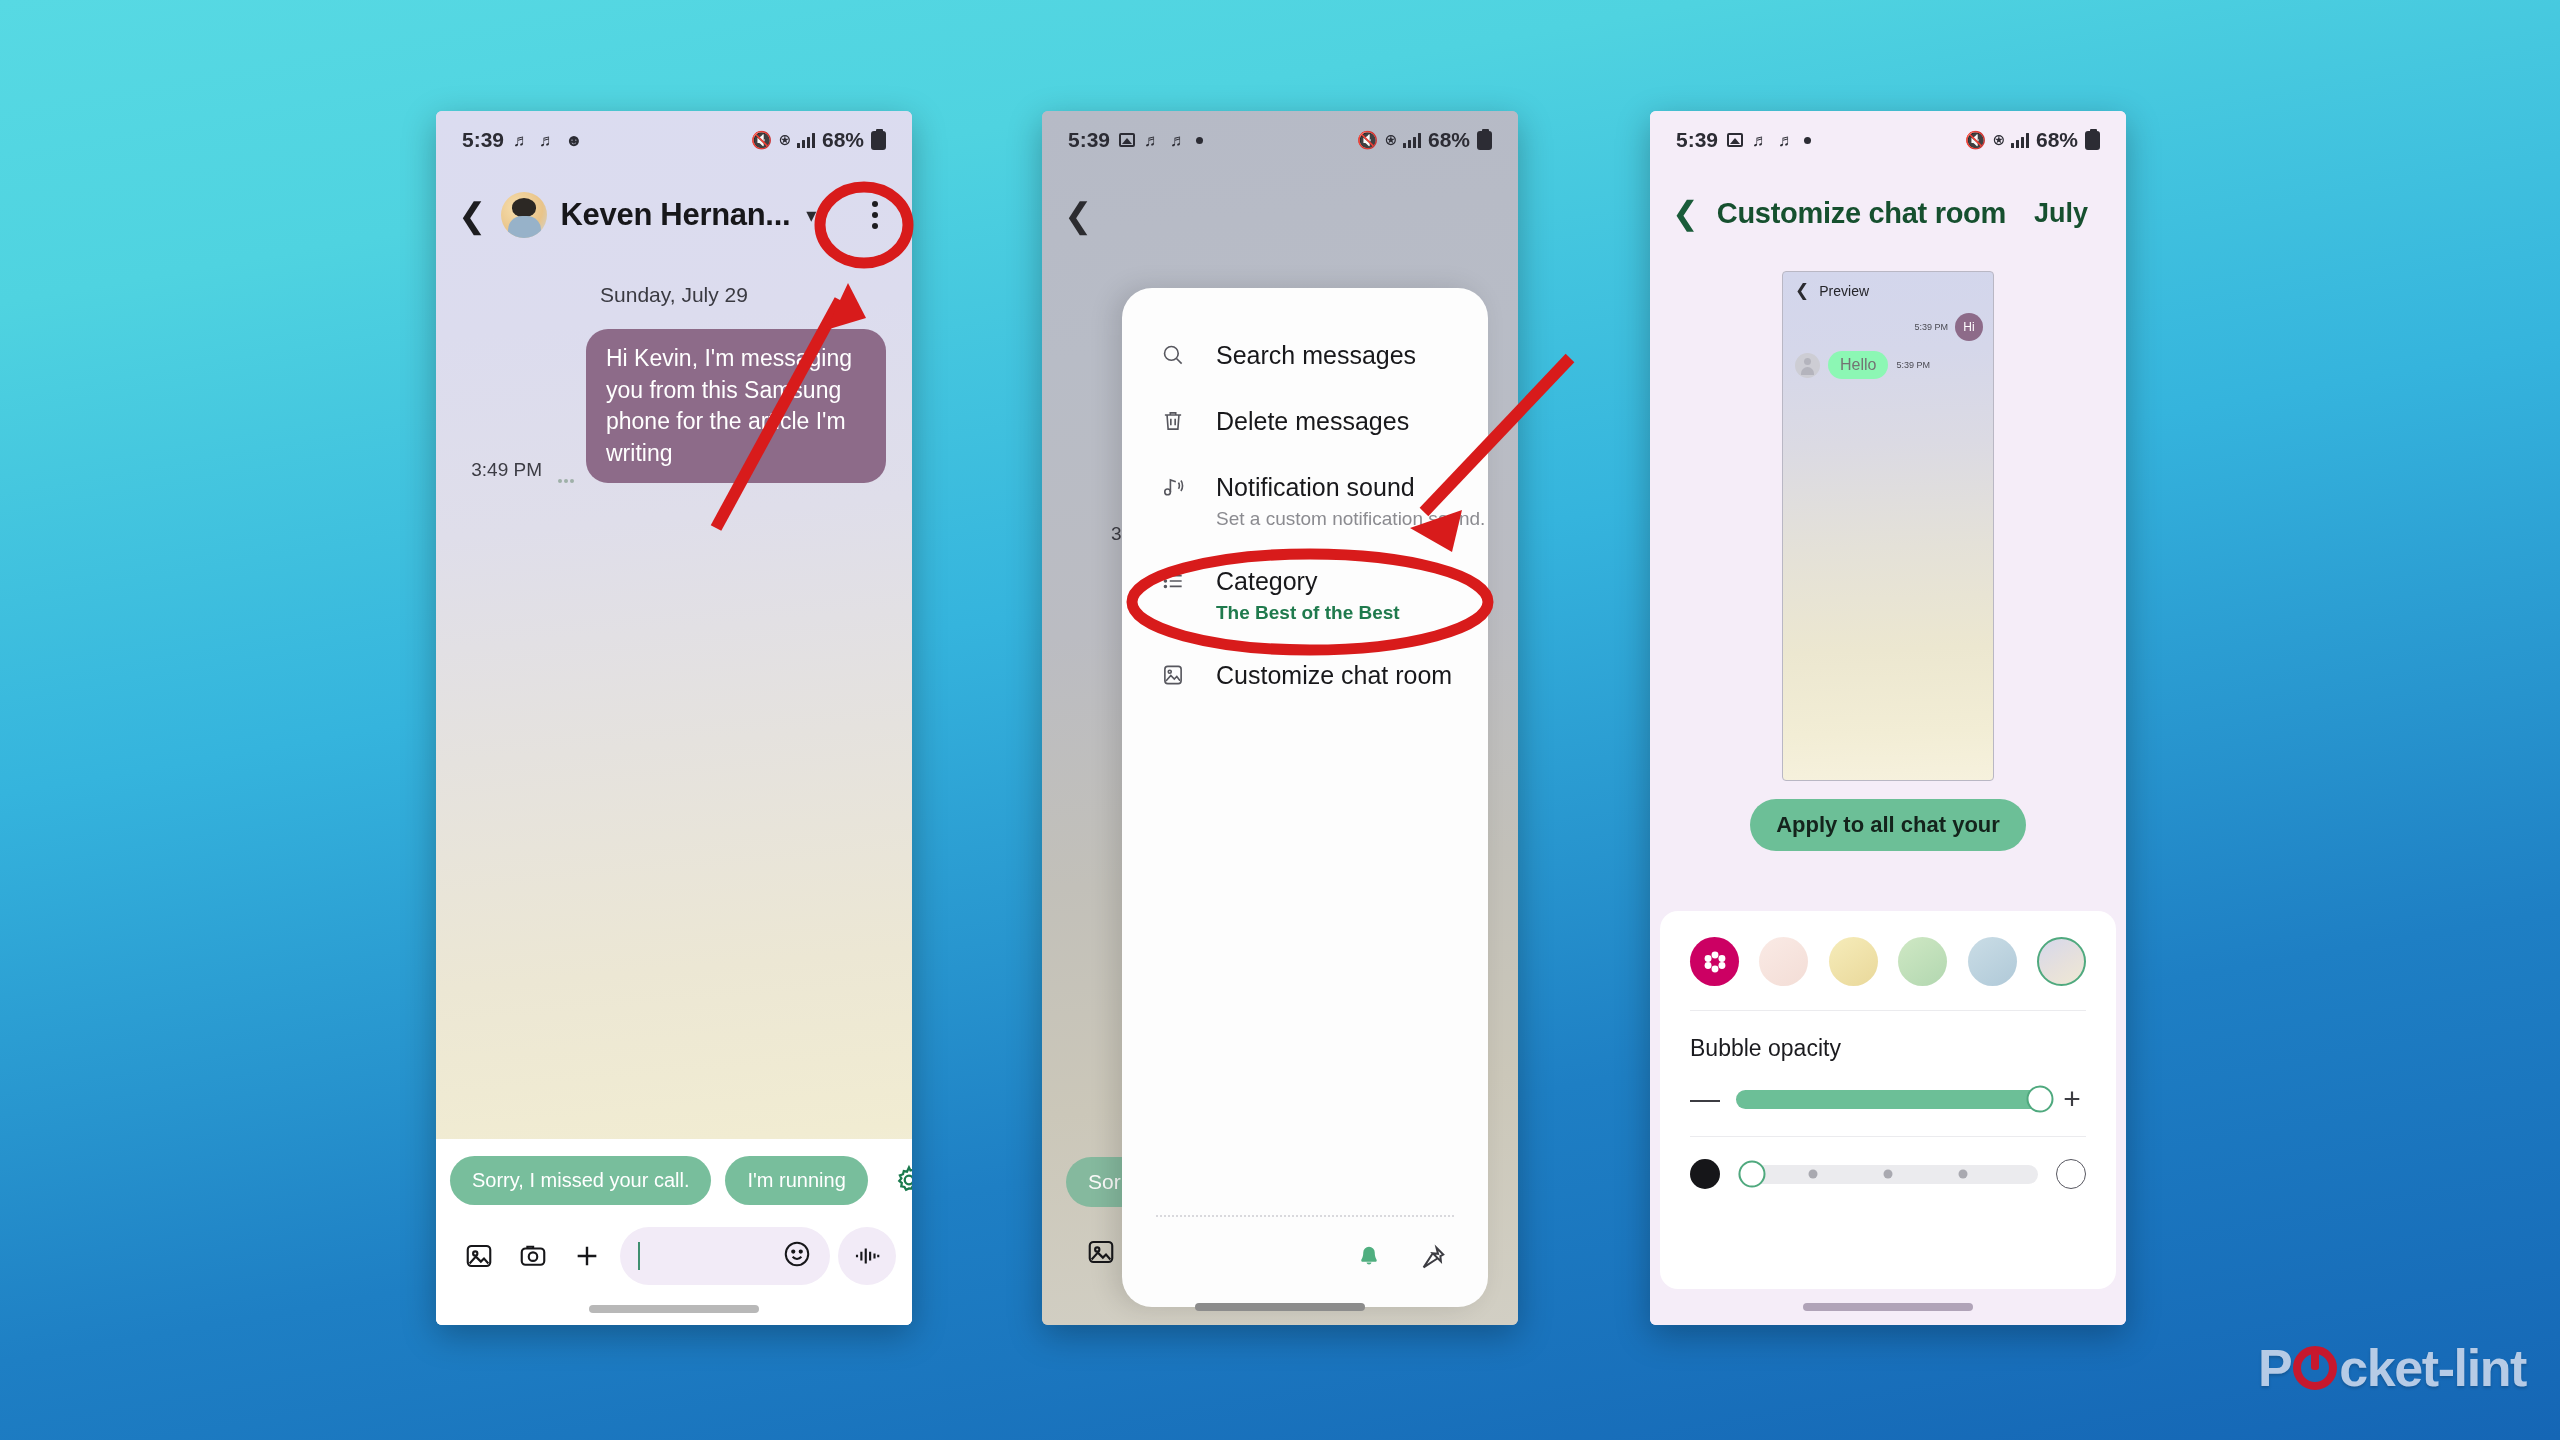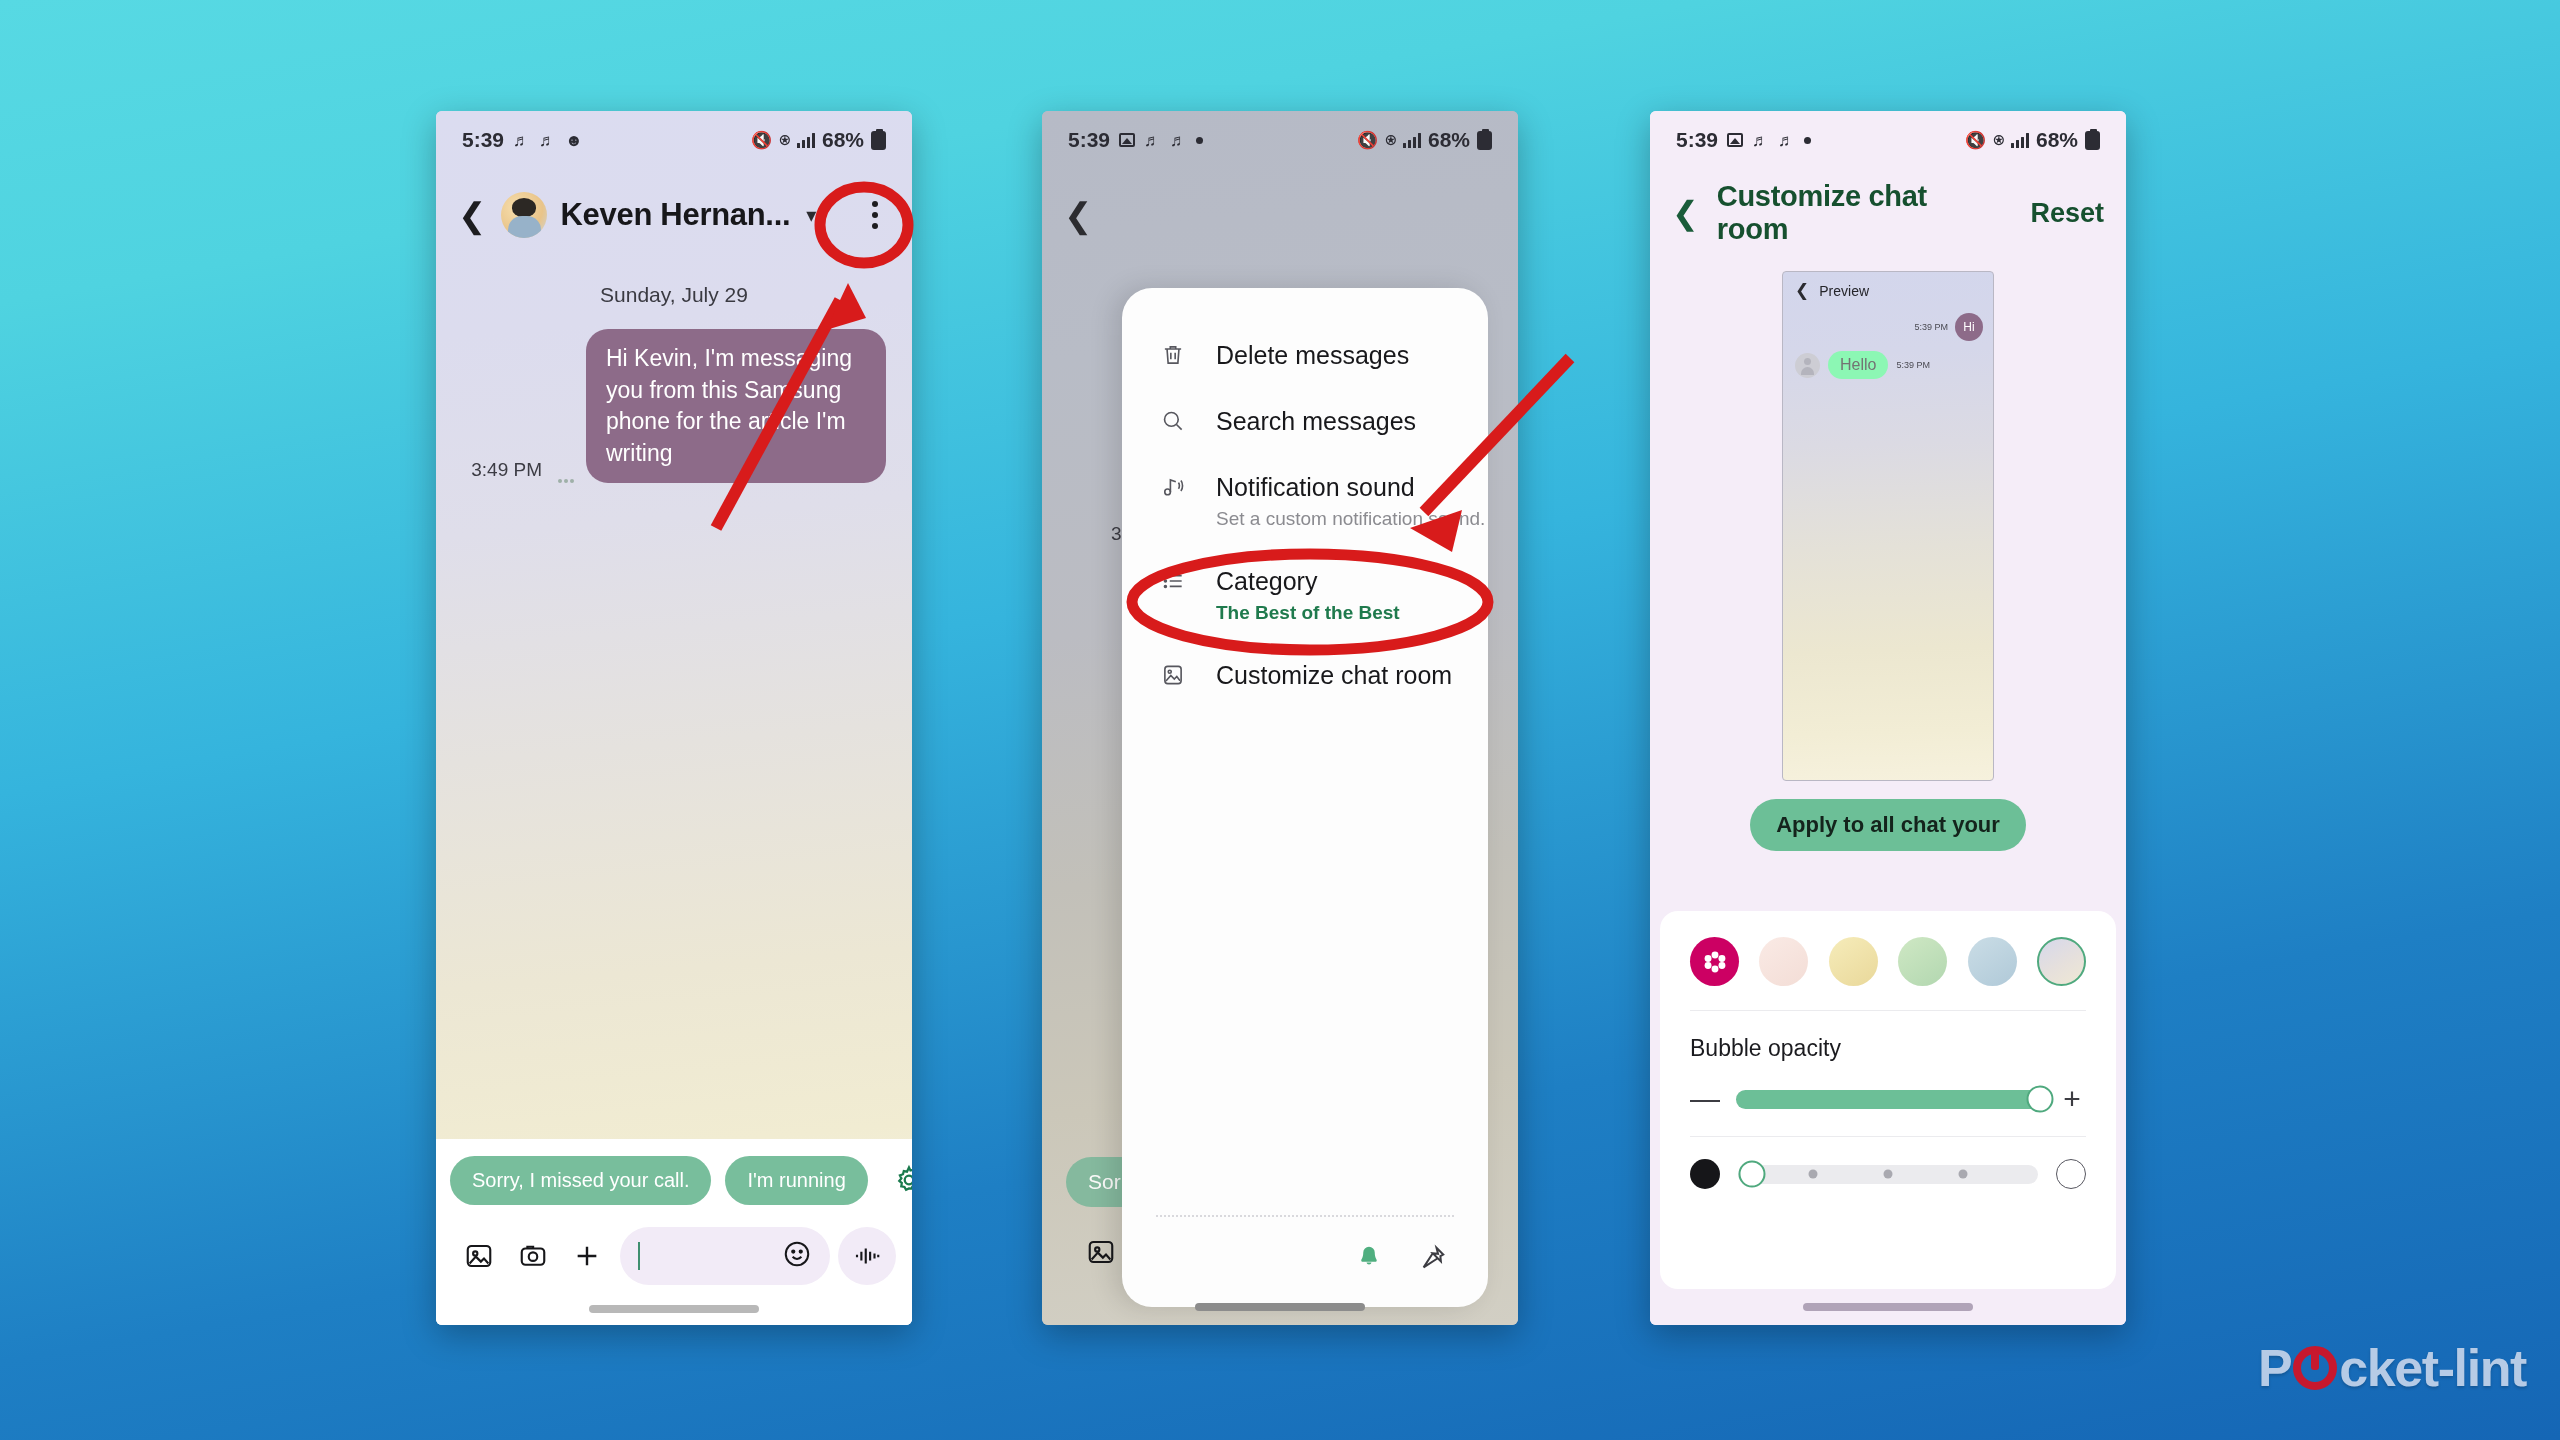--- a/index.html
+++ b/index.html
@@ -314,37 +314,37 @@
       <path d="M4.5 18l5-5.5 4 4 2.5-2.5 3.5 4"></path>
     </svg>
   </div>
 
   <div class="menu-sheet">
     <div class="menu-list">
 
       <div class="menu-item">
         <span class="mi-ico">
           <svg width="26" height="26" viewBox="0 0 24 24" fill="none" stroke="#57575e" stroke-width="1.5">
-            <path d="M4.5 6.5h15M9.5 6.5V4.5h5v2M6.5 6.5l1 13h9l1-13M10 10v6M14 10v6"></path>
+            <circle cx="10.5" cy="10.5" r="6.3"></circle>
+              <path d="M15.2 15.2L20 20"></path>
           </svg>
         </span>
         <div>
-            <div class="mi-label">Delete messages</div>
+            <div class="mi-label">Search messages</div>
           </div>
       </div>
 
       <div class="menu-item">
         <span class="mi-ico">
           <svg width="26" height="26" viewBox="0 0 24 24" fill="none" stroke="#57575e" stroke-width="1.5">
-            <circle cx="10.5" cy="10.5" r="6.3"></circle>
-              <path d="M15.2 15.2L20 20"></path>
+            <path d="M4.5 6.5h15M9.5 6.5V4.5h5v2M6.5 6.5l1 13h9l1-13M10 10v6M14 10v6"></path>
           </svg>
         </span>
         <div>
-            <div class="mi-label">Search messages</div>
+            <div class="mi-label">Delete messages</div>
           </div>
       </div>
 
       <div class="menu-item">
         <span class="mi-ico">
           <svg width="26" height="26" viewBox="0 0 24 24" fill="none" stroke="#57575e" stroke-width="1.5">
             <circle cx="7" cy="16.5" r="2.6"></circle>
               <path d="M9.6 16.5V5.5l5 1.6"></path>
             <path d="M17 8c1.2 1.3 1.2 4.2 0 5.6M19.3 6c2 2.3 2 7.2 0 9.6"></path>
           </svg>
@@ -428,21 +428,21 @@
           <i></i>
         </span>
       <span>68%</span>
       <span class="batt"></span>
     </div>
   </div>
 
   <div class="p3-header">
     <span class="p3-back">❮</span>
     <span class="p3-title">Customize chat room</span>
-    <span class="p3-reset">Reset</span>
+    <span class="p3-reset">July</span>
   </div>
 
   <div class="preview-card">
     <div class="pv-head">
       <span class="pv-back">❮</span>
       <span class="pv-title">Preview</span>
     </div>
     <div class="pv-row-r">
       <span class="pv-time">5:39 PM</span>
       <span class="pv-bub-hi">Hi</span>

